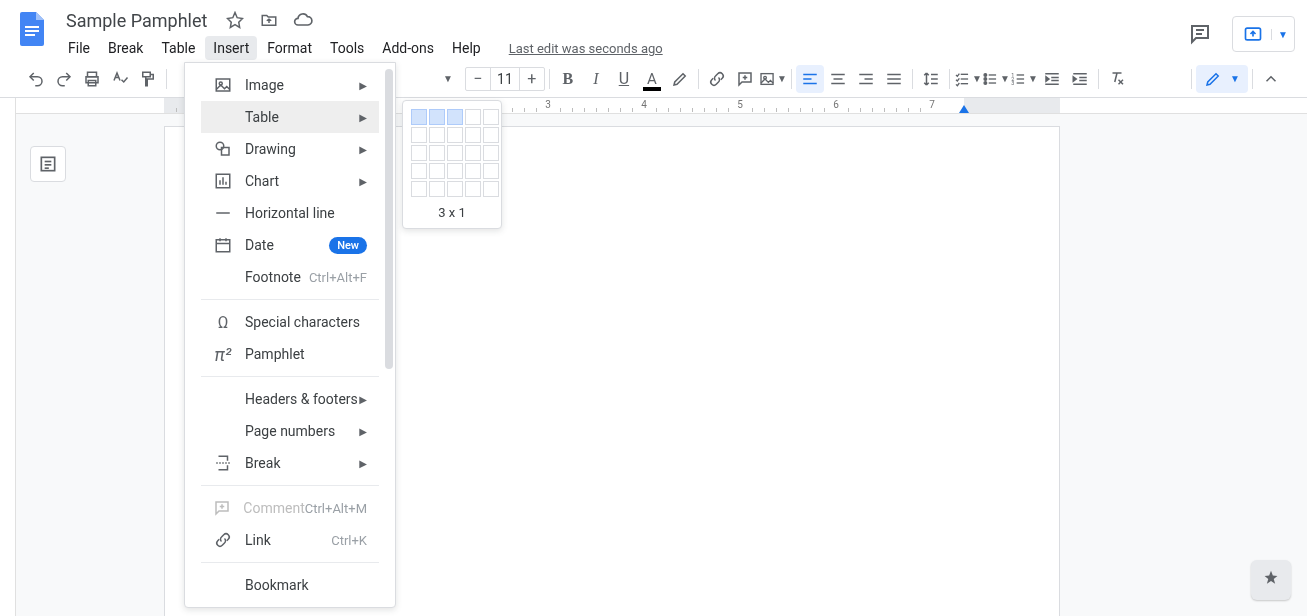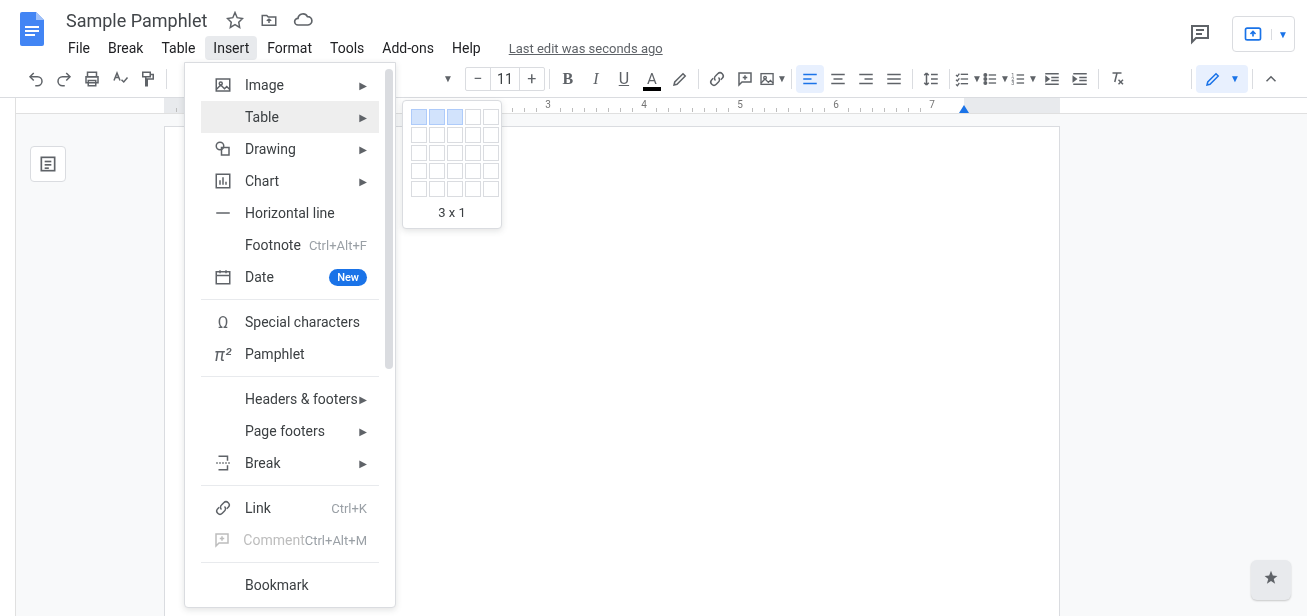--- a/index.html
+++ b/index.html
@@ -476,88 +476,88 @@
   </div>
   <div class="dd-row">
     <span class="dd-icon">
         <svg width="18" height="18" viewBox="0 0 24 24" stroke="#5f6368" stroke-width="2">
           <line x1="3" y1="12" x2="21" y2="12"></line>
         </svg>
       </span>
     <span class="dd-label">Horizontal line</span>
   </div>
   <div class="dd-row">
-    <span class="dd-icon" style="visibility:hidden">•</span>
-    <span class="dd-label">Footnote</span>
-    <span class="dd-shortcut">Ctrl+Alt+F</span>
-  </div>
-  <div class="dd-row">
     <span class="dd-icon">
         <svg width="18" height="18" viewBox="0 0 24 24" fill="none" stroke="#5f6368" stroke-width="2">
           <rect x="3" y="5" width="18" height="16"></rect>
           <line x1="3" y1="10" x2="21" y2="10"></line>
           <line x1="8" y1="3" x2="8" y2="7"></line>
           <line x1="16" y1="3" x2="16" y2="7"></line>
         </svg>
       </span>
     <span class="dd-label">Date</span>
     <span class="dd-badge">New</span>
   </div>
+  <div class="dd-row">
+    <span class="dd-icon" style="visibility:hidden">•</span>
+    <span class="dd-label">Footnote</span>
+    <span class="dd-shortcut">Ctrl+Alt+F</span>
+  </div>
   <div class="dd-sep"></div>
   <div class="dd-row">
     <span class="dd-icon" style="font-size:16px;">Ω</span>
     <span class="dd-label">Special characters</span>
   </div>
   <div class="dd-row">
     <span class="dd-icon" style="font-size:18px;font-style:italic;">π²</span>
     <span class="dd-label">Pamphlet</span>
   </div>
   <div class="dd-sep"></div>
   <div class="dd-row">
     <span class="dd-icon" style="visibility:hidden">•</span>
     <span class="dd-label">Headers &amp; footers</span>
     <span class="dd-sub-caret">▶</span>
   </div>
   <div class="dd-row">
     <span class="dd-icon" style="visibility:hidden">•</span>
-    <span class="dd-label">Page footers</span>
+    <span class="dd-label">Page numbers</span>
     <span class="dd-sub-caret">▶</span>
   </div>
   <div class="dd-row">
     <span class="dd-icon">
         <svg width="18" height="18" viewBox="0 0 24 24" fill="none" stroke="#5f6368" stroke-width="2">
           <path d="M6 3h12v6M6 21h12v-6"></path>
           <line x1="3" y1="12" x2="21" y2="12" stroke-dasharray="2 2"></line>
         </svg>
       </span>
     <span class="dd-label">Break</span>
     <span class="dd-sub-caret">▶</span>
   </div>
   <div class="dd-sep"></div>
-  <div class="dd-row">
-    <span class="dd-icon">
-        <svg width="18" height="18" viewBox="0 0 24 24" fill="none" stroke="#5f6368" stroke-width="2">
-          <path d="M10 14a4 4 0 0 1 0-6l3-3a4 4 0 0 1 6 6l-2 2"></path>
-          <path d="M14 10a4 4 0 0 1 0 6l-3 3a4 4 0 0 1-6-6l2-2"></path>
-        </svg>
-      </span>
-    <span class="dd-label">Link</span>
-    <span class="dd-shortcut">Ctrl+K</span>
-  </div>
   <div class="dd-row disabled">
     <span class="dd-icon disabled">
         <svg width="18" height="18" viewBox="0 0 24 24" fill="none" stroke="#bdbdbd" stroke-width="2">
           <path d="M4 4h16v12H8l-4 4z"></path>
           <line x1="12" y1="7" x2="12" y2="13"></line>
           <line x1="9" y1="10" x2="15" y2="10"></line>
         </svg>
       </span>
     <span class="dd-label">Comment</span>
     <span class="dd-shortcut">Ctrl+Alt+M</span>
   </div>
+  <div class="dd-row">
+    <span class="dd-icon">
+        <svg width="18" height="18" viewBox="0 0 24 24" fill="none" stroke="#5f6368" stroke-width="2">
+          <path d="M10 14a4 4 0 0 1 0-6l3-3a4 4 0 0 1 6 6l-2 2"></path>
+          <path d="M14 10a4 4 0 0 1 0 6l-3 3a4 4 0 0 1-6-6l2-2"></path>
+        </svg>
+      </span>
+    <span class="dd-label">Link</span>
+    <span class="dd-shortcut">Ctrl+K</span>
+  </div>
   <div class="dd-sep"></div>
   <div class="dd-row">
     <span class="dd-icon" style="visibility:hidden">•</span>
     <span class="dd-label">Bookmark</span>
   </div>
 </div>
 
 <div class="submenu">
   <div class="grid" id="table-grid">
       <div class="cell sel"></div>

